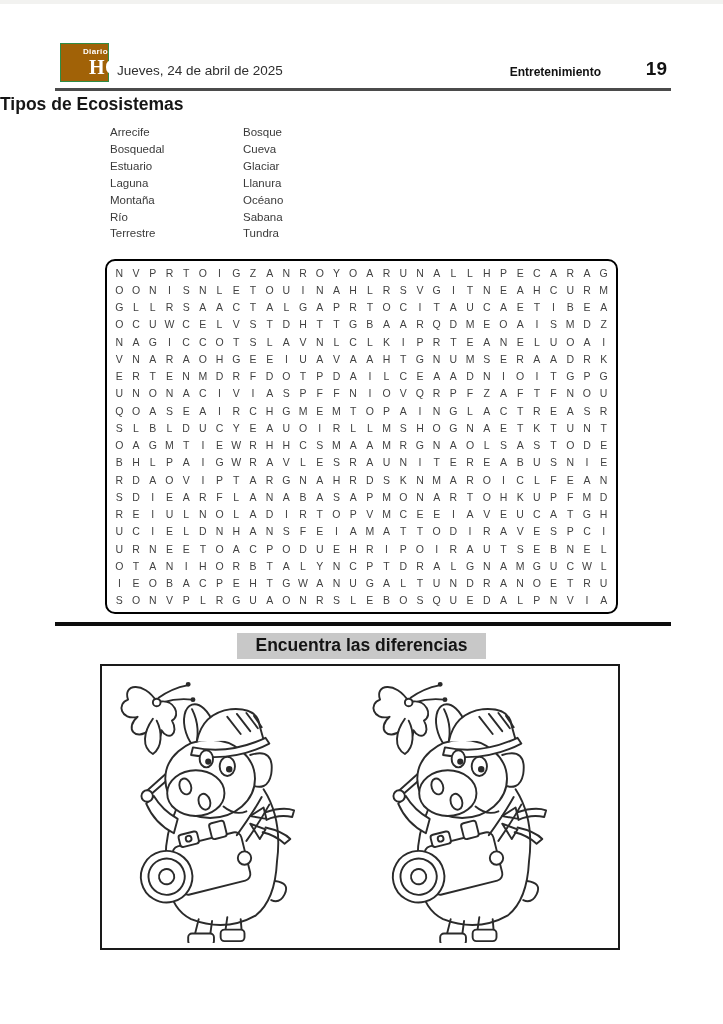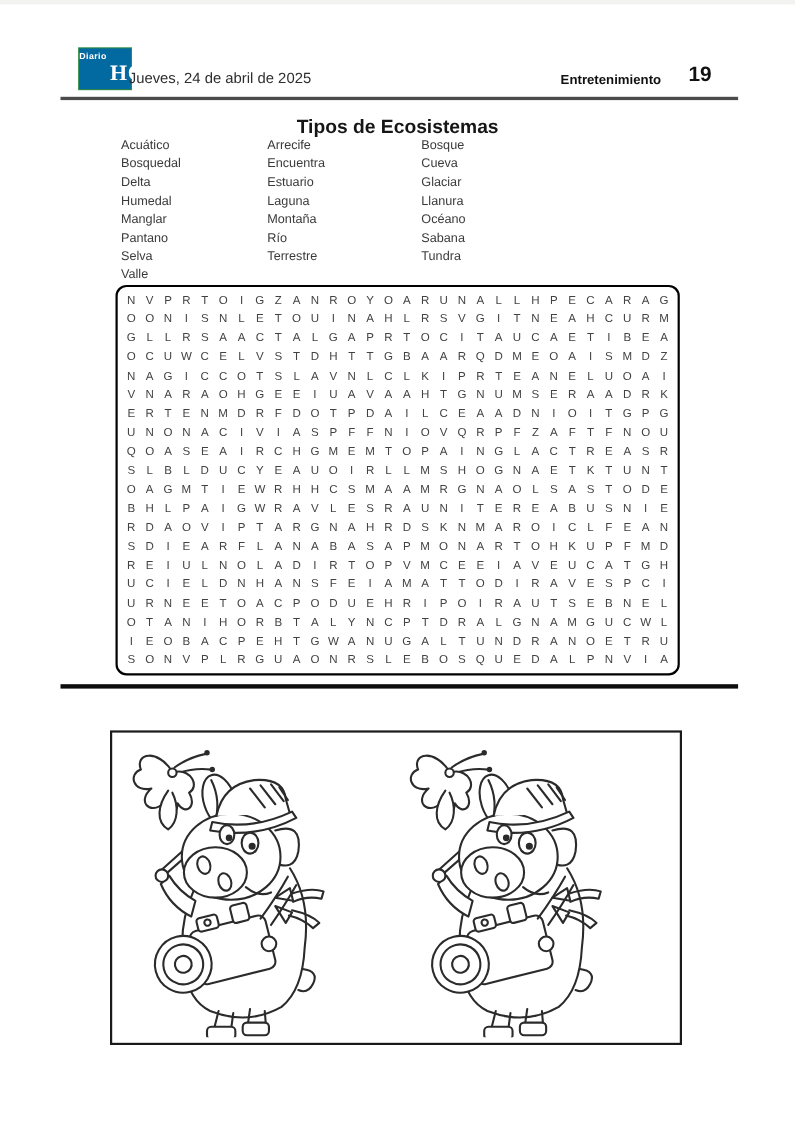--- a/index.html
+++ b/index.html
@@ -1,30 +1,30 @@
 <!DOCTYPE html>
 <html><head>
 <meta charset="utf-8">
 <style>
   html,body{margin:0;padding:0;}
   body{width:723px;height:1024px;background:#f2f2f0;font-family:"Liberation Sans",sans-serif;position:relative;overflow:hidden;}
   .page{position:absolute;left:0;top:4px;width:723px;height:1020px;background:#ffffff;}
 
   
   .header{position:absolute;left:57px;top:36px;width:612px;height:44px;}
-  .logo{position:absolute;left:15px;top:4px;width:47px;height:37px;background:#0369a1;color:#fff;text-align:left;box-shadow:0 0 0 1px #2f8c46;}
+  .logo{position:absolute;left:4px;top:4px;width:47px;height:37px;background:#a16207;color:#fff;text-align:right;box-shadow:0 0 0 1px #2f8c46;}
   .logo-diario{font-size:8px;font-weight:bold;padding-top:3px;letter-spacing:.4px;line-height:9px;}
   .logo-hoy{font-family:"Liberation Serif",serif;font-weight:bold;font-size:20px;line-height:22px;letter-spacing:.5px;margin-left:28px;}
   .date{position:absolute;left:60px;bottom:6px;font-size:13.5px;color:#2e2e2e;}
   .section{position:absolute;right:68px;bottom:5px;font-weight:bold;font-size:12px;color:#111;}
-  .pagenum{position:absolute;right:22px;bottom:4px;font-weight:bold;font-size:19px;color:#111;}
+  .pagenum{position:absolute;right:2px;bottom:4px;font-weight:bold;font-size:19px;color:#111;}
   .header-rule{position:absolute;left:55px;top:84px;width:616px;height:3px;background:#4b4b4b;}
 
   
-  .ws-title{position:absolute;left:0;top:101px;width:723px;text-align:center;font-size:17.5px;font-weight:bold;color:#161616;}
+  .ws-title{position:absolute;left:0;top:90px;width:723px;text-align:left;font-size:17.5px;font-weight:bold;color:#161616;}
   .word-list{position:absolute;left:110px;top:120px;width:510px;display:flex;}
   .word-col{font-size:11.5px;line-height:16.9px;color:#3a3a3a;}
   .word-col:nth-child(1){width:133px;}
   .word-col:nth-child(2){width:140px;}
   .word-col:nth-child(3){width:135px;}
   .grid-box{position:absolute;left:105px;top:255px;width:513px;height:355px;border:2.5px solid #000;border-radius:10px;box-sizing:border-box;display:grid;grid-template-rows:repeat(20,1fr);padding:3px 4px;background:#fff;}
   .grid-row{display:grid;grid-template-columns:repeat(30,1fr);}
   .grid-cell{display:flex;align-items:center;justify-content:center;font-size:10.5px;color:#424242;}
 
   
@@ -49,32 +49,22 @@
     </div>
     <div class="date">Jueves, 24 de abril de 2025</div>
     <div class="section">Entretenimiento</div>
     <div class="pagenum">19</div>
   </div>
   <div class="header-rule"></div>
 
   <div class="ws-title">Tipos de Ecosistemas</div>
   <div class="word-list" id="word-columns">
       <div class="word-col">
-        <div class="word-item">Acuático</div>
+        <div class="word-item">Arrecife</div>
         <div class="word-item">Bosquedal</div>
-        <div class="word-item">Delta</div>
-        <div class="word-item">Humedal</div>
-        <div class="word-item">Manglar</div>
-        <div class="word-item">Pantano</div>
-        <div class="word-item">Selva</div>
-        <div class="word-item">Valle</div>
-      </div>
-      <div class="word-col">
-        <div class="word-item">Arrecife</div>
-        <div class="word-item">Encuentra</div>
         <div class="word-item">Estuario</div>
         <div class="word-item">Laguna</div>
         <div class="word-item">Montaña</div>
         <div class="word-item">Río</div>
         <div class="word-item">Terrestre</div>
       </div>
       <div class="word-col">
         <div class="word-item">Bosque</div>
         <div class="word-item">Cueva</div>
         <div class="word-item">Glaciar</div>
@@ -721,20 +711,23 @@
         <span class="grid-cell">L</span>
         <span class="grid-cell">P</span>
         <span class="grid-cell">N</span>
         <span class="grid-cell">V</span>
         <span class="grid-cell">I</span>
         <span class="grid-cell">A</span>
       </div>
     </div>
 
   <div class="black-rule"></div>
+  <div class="diff-title-wrap">
+    <span class="diff-title">Encuentra las diferencias</span>
+  </div>
   <div class="diff-box">
     <svg width="0" height="0" style="position:absolute" aria-hidden="true">
       <defs>
         <g id="pig-art" stroke="#2b2b2b" stroke-width="2" fill="none" stroke-linecap="round" stroke-linejoin="round">
 
           <path d="M46,28 Q60,18 76,15"></path>
           <circle cx="77" cy="14" r="1.6" fill="#2b2b2b"></circle>
           <path d="M50,33 Q66,28 81,30"></path>
           <circle cx="82" cy="30" r="1.6" fill="#2b2b2b"></circle>
           <path d="M44,32 C30,10 8,14 14,30 C2,34 6,52 24,48 C10,60 22,74 36,62 C30,78 48,80 49,62 C56,74 68,66 60,52 C70,46 62,30 48,32 Z" fill="#fff"></path>

